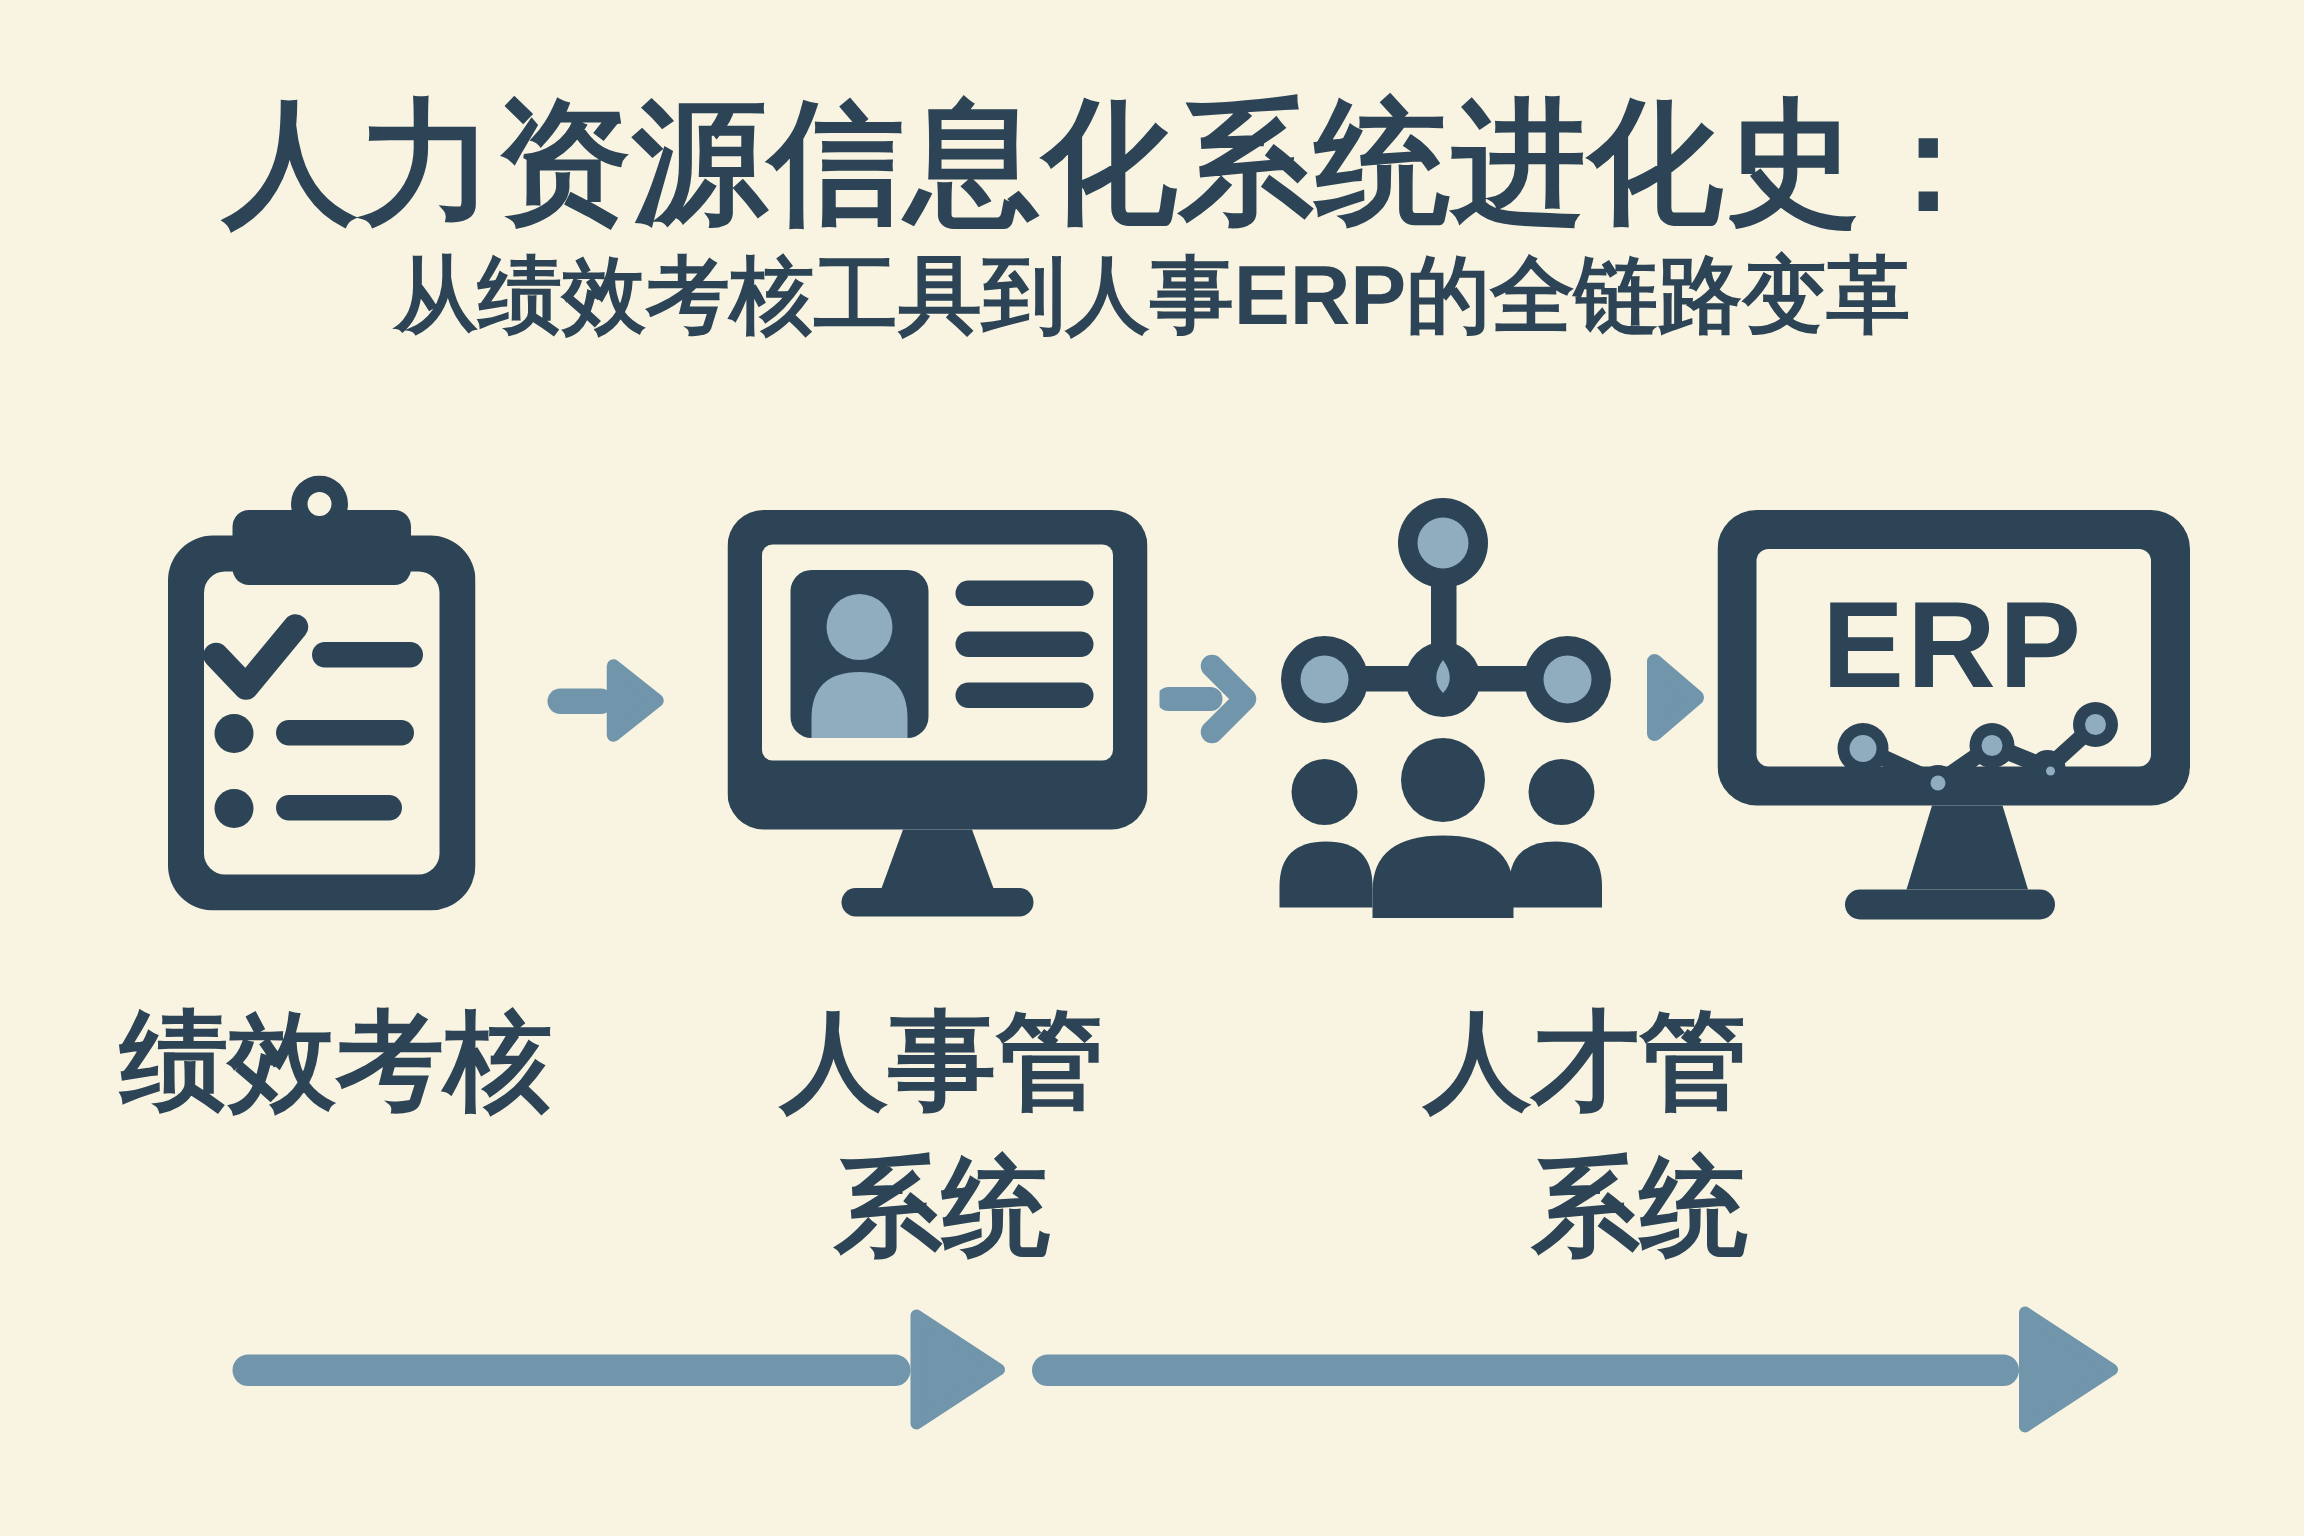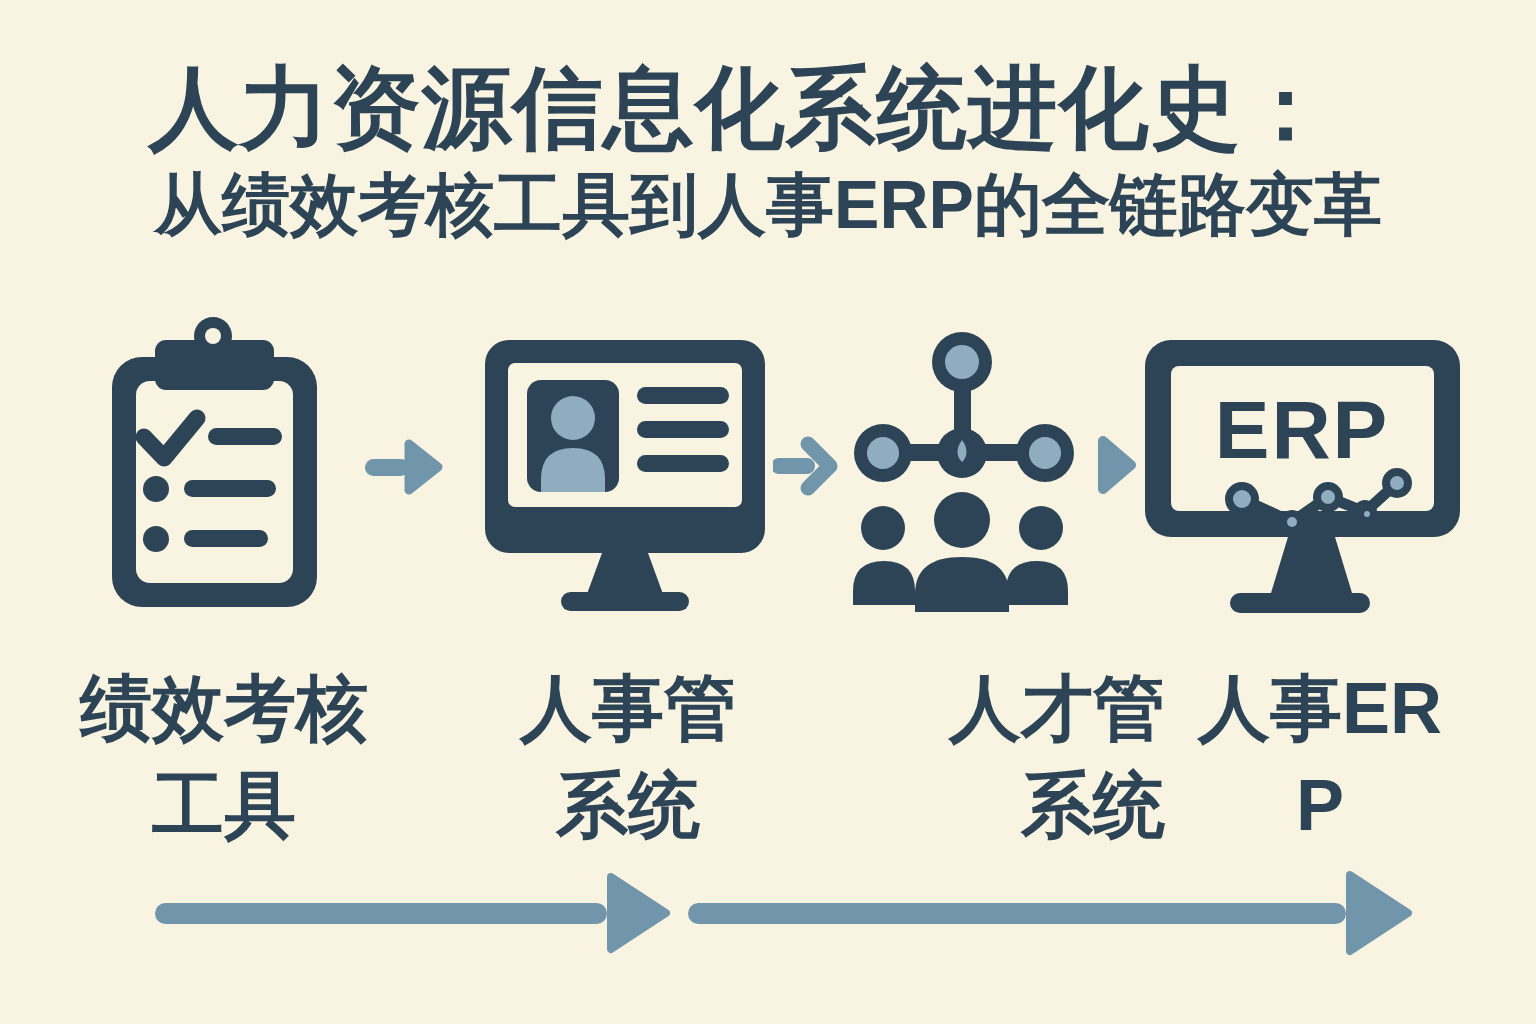--- a/index.html
+++ b/index.html
@@ -21,21 +21,21 @@
     background:var(--background);
   }
   .title1,.title2{
     position:absolute;left:0;right:0;
     text-align:center;
     color:var(--primary);
     font-weight:bold;
     white-space:nowrap;
   }
   .title1{top:48px;font-size:90px;letter-spacing:1px;transform:translateX(-28px);}
-  .title2{top:160px;font-size:68px;letter-spacing:0px;}
+  .title2{top:160px;font-size:56px;letter-spacing:0px;}
   .icon{position:absolute;}
   .stage-label{
     position:absolute;
     top:660px;
     width:400px;
     text-align:center;
     color:var(--primary);
     font-weight:bold;
     font-size:72px;
     line-height:97px;
@@ -149,33 +149,28 @@
         <circle class="f-light" cx="222" cy="174" r="3"></circle>
       <circle class="f-navy" cx="252" cy="143" r="15"></circle>
         <circle class="f-light" cx="252" cy="143" r="7"></circle>
     </g>
     <path class="f-navy" d="M143 197 h47 l17 56 h-81 z"></path>
     <rect class="f-navy" x="85" y="253" width="140" height="20" rx="10"></rect>
   </svg>
 
   <div class="stage-label lbl-0">
     <span>绩效考核</span>
-    <span>工具</span>
   </div>
   <div class="stage-label lbl-1">
     <span>人事管</span>
     <span>系统</span>
   </div>
   <div class="stage-label lbl-2">
     <span>人才管</span>
     <span>系统</span>
-  </div>
-  <div class="stage-label lbl-3">
-    <span>人事ER</span>
-    <span>P</span>
   </div>
 
   <svg class="icon" style="left:0;top:855px;" width="1536" height="140" viewBox="0 0 1536 140">
     <g>
       <rect class="f-accent" x="155" y="48" width="452" height="21" rx="10.5"></rect>
       <path class="f-accent s-accent" d="M611 22 L666 58 L611 94 Z" stroke-width="8" stroke-linejoin="round"></path>
     </g>
     <g>
       <rect class="f-accent" x="688" y="48" width="658" height="21" rx="10.5"></rect>
       <path class="f-accent s-accent" d="M1350 20 L1408 58 L1350 96 Z" stroke-width="8" stroke-linejoin="round"></path>

